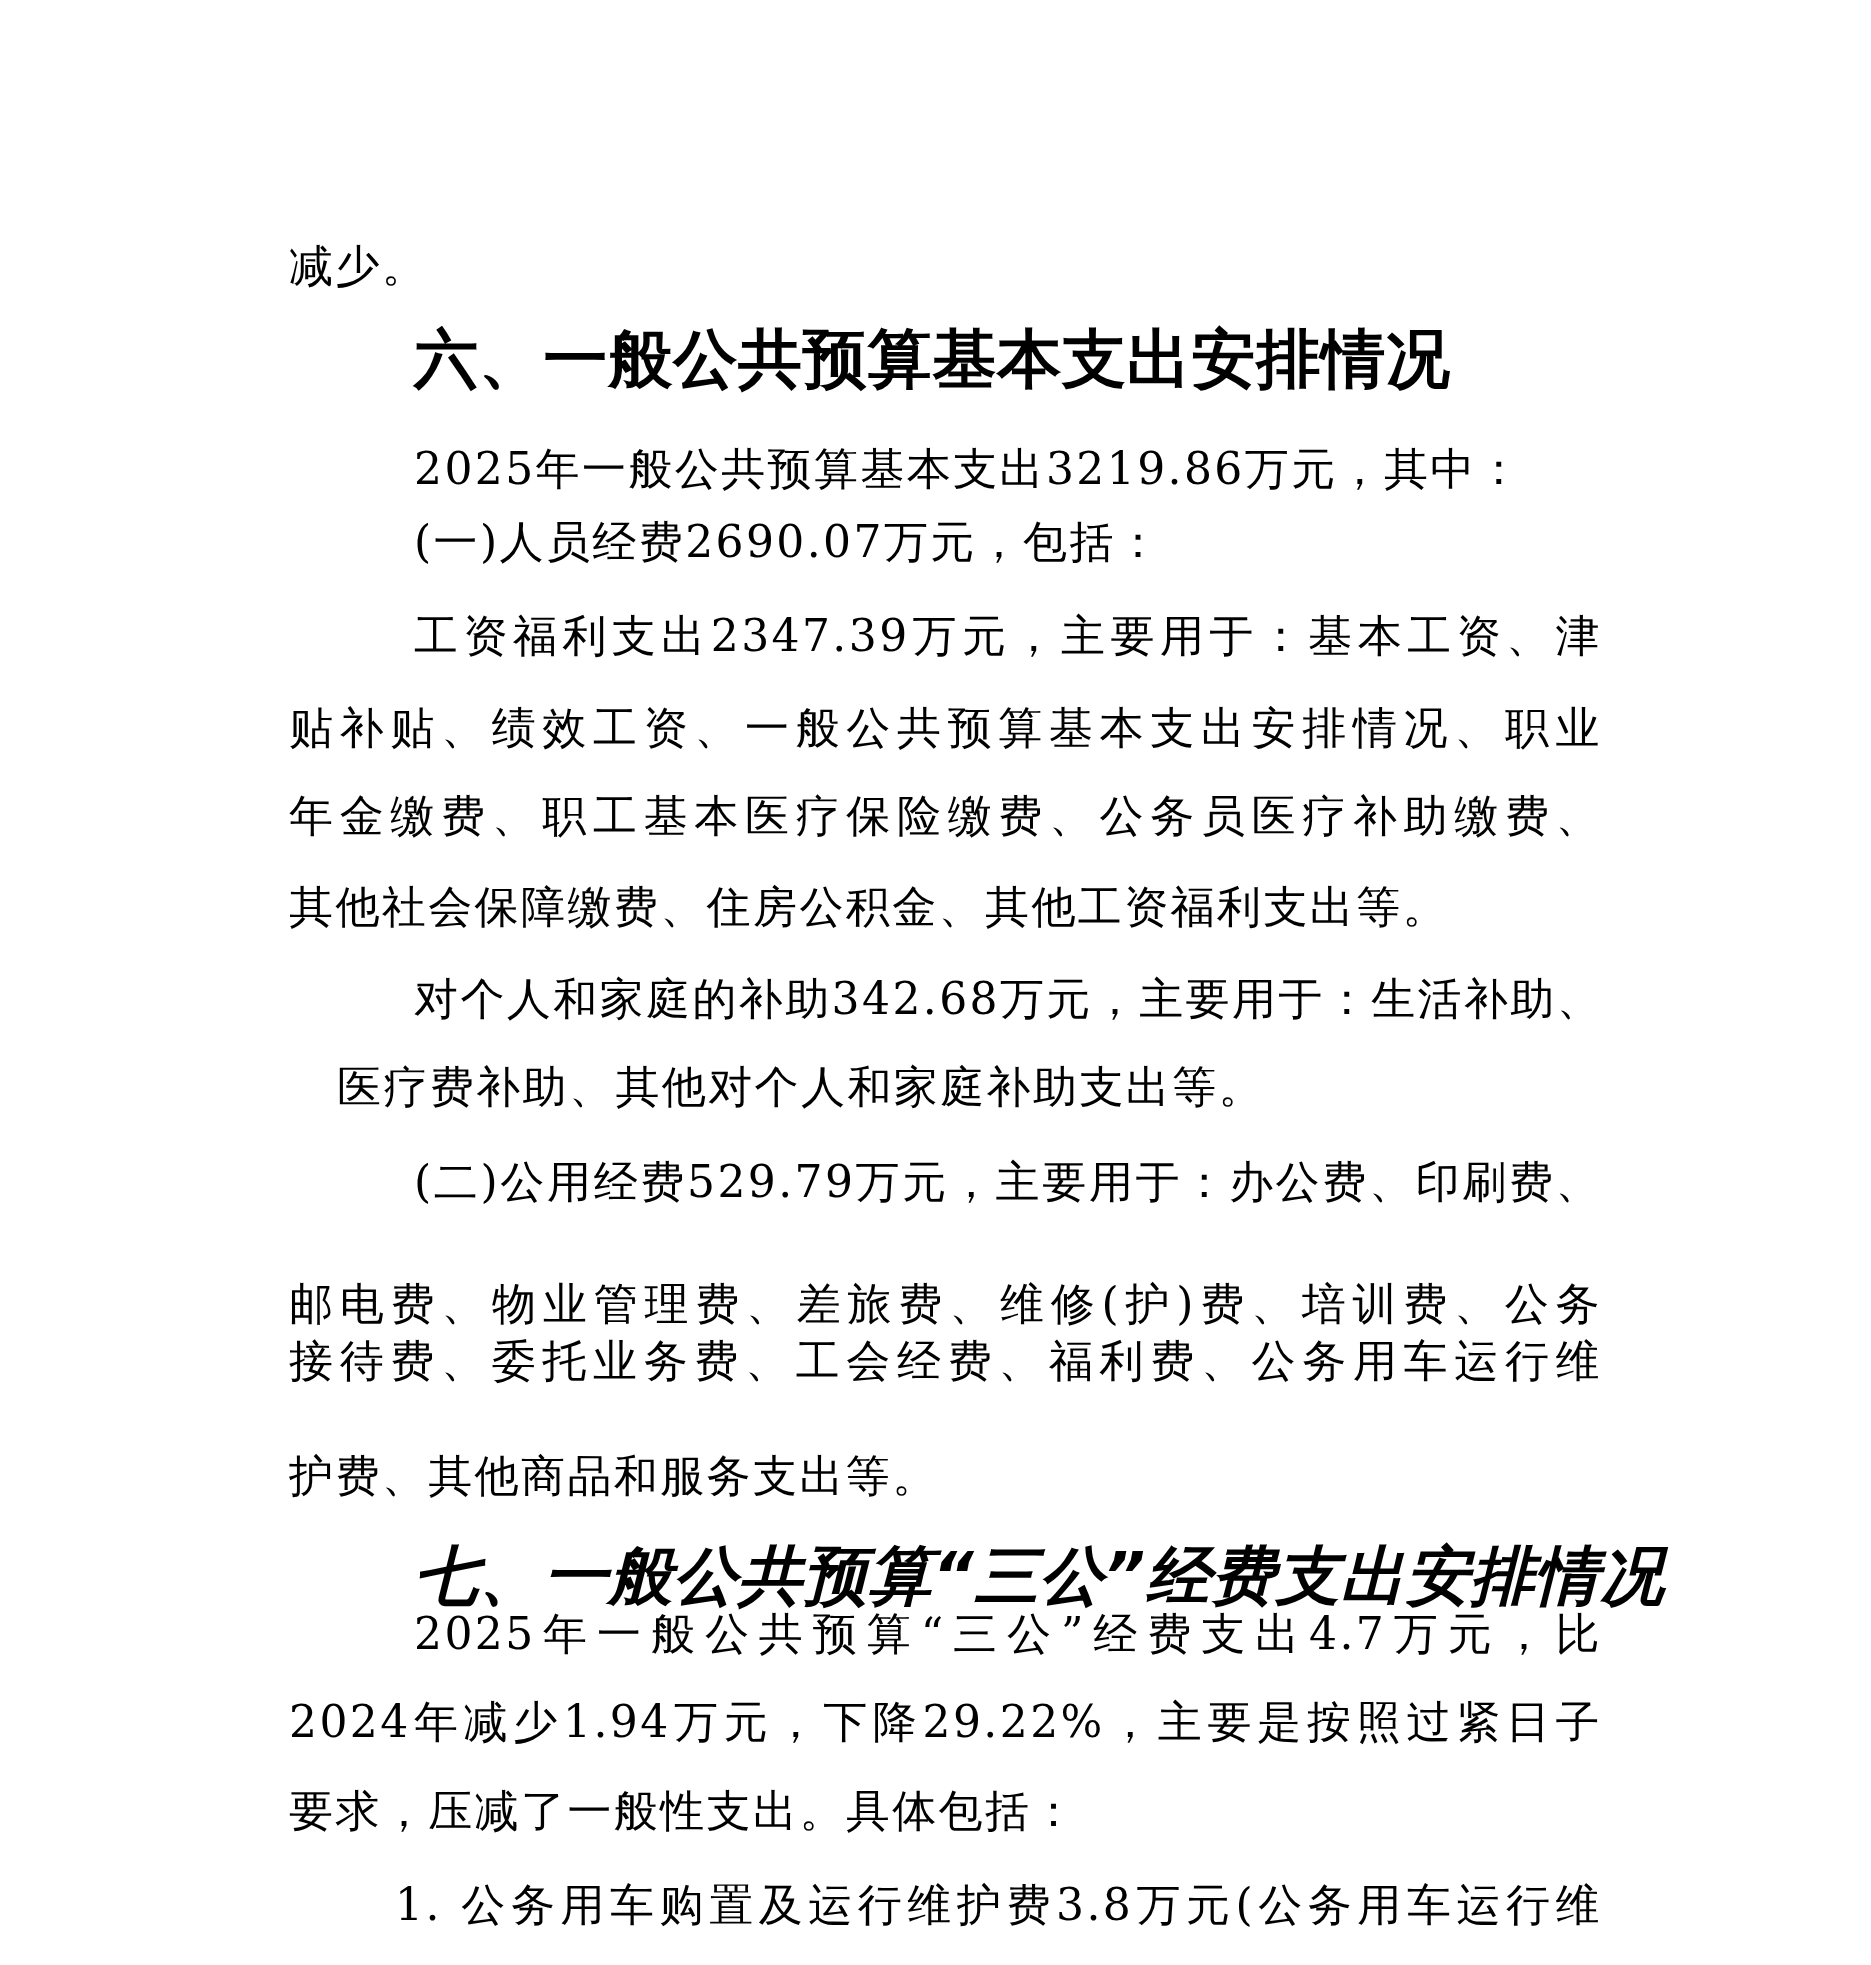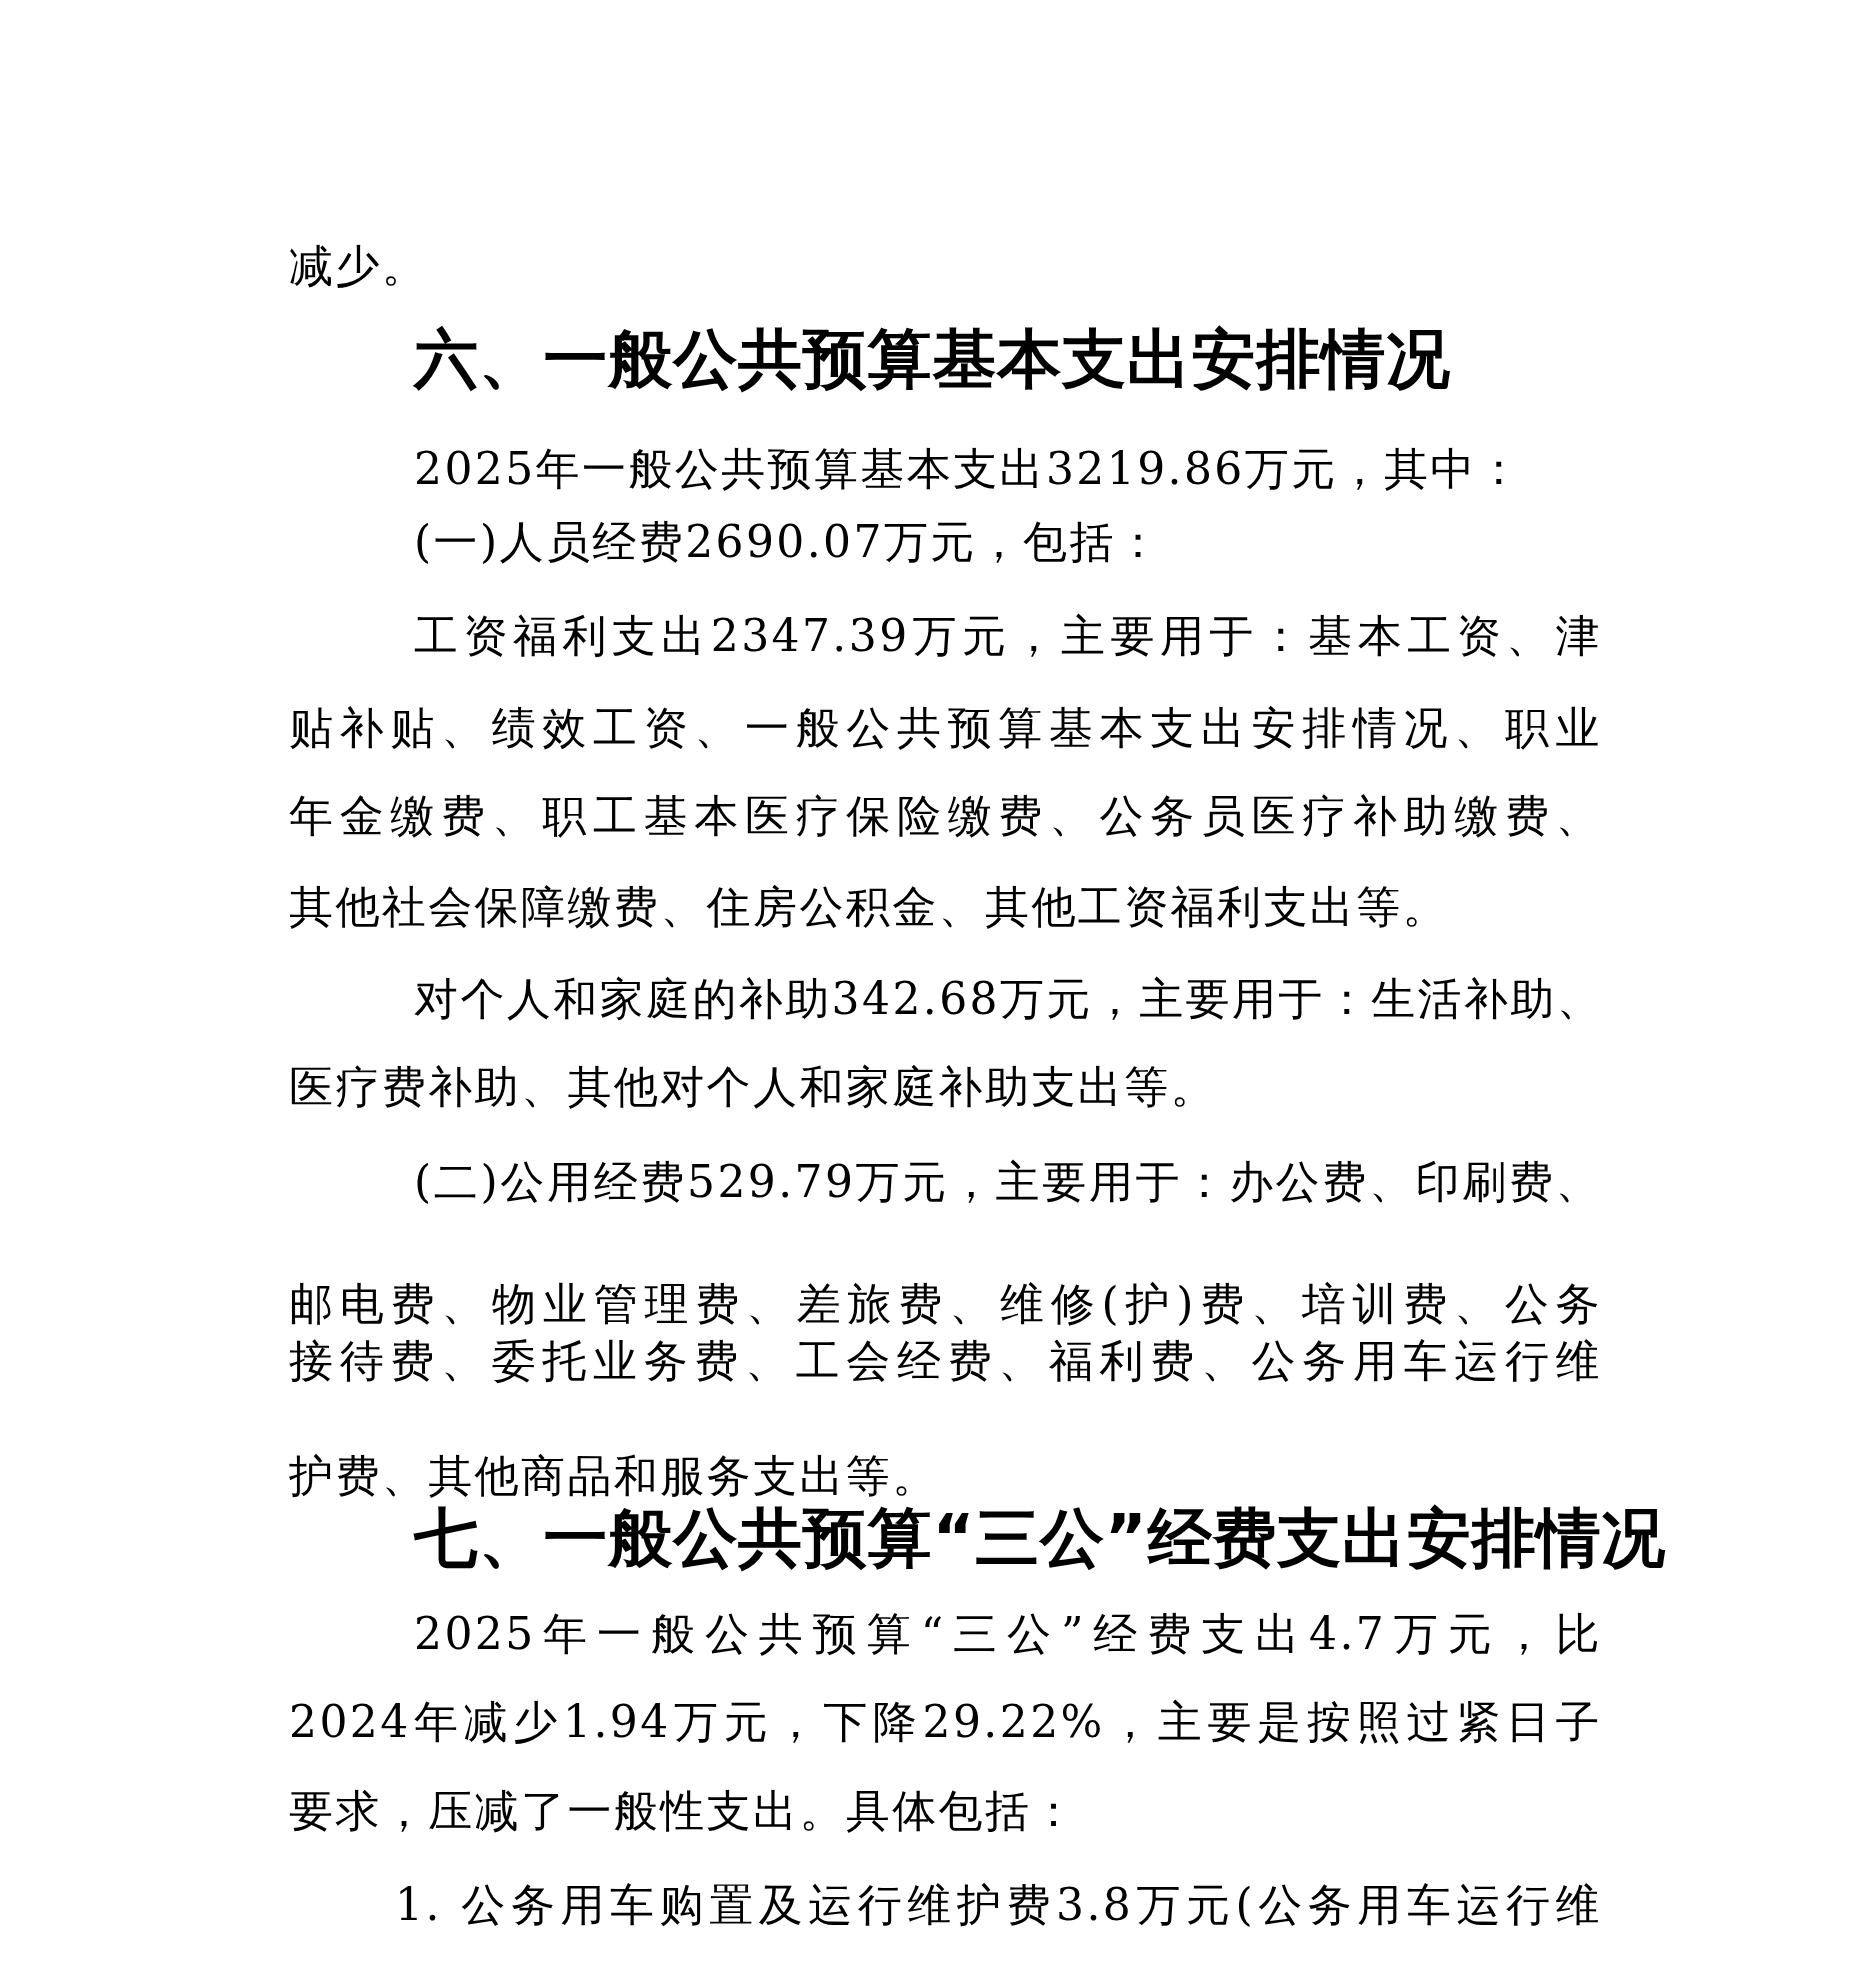--- a/index.html
+++ b/index.html
@@ -26,28 +26,28 @@
     <div class="line indent" style="top:203px;">2025年一般公共预算基本支出3219.86万元，其中：</div>
 
     <div class="line indent" style="top:276px;">(一)人员经费2690.07万元，包括：</div>
 
     <div class="line indent just" style="top:370px;">工资福利支出2347.39万元，主要用于：基本工资、津</div>
     <div class="line just" style="top:462px;">贴补贴、绩效工资、一般公共预算基本支出安排情况、职业</div>
     <div class="line just" style="top:550px;">年金缴费、职工基本医疗保险缴费、公务员医疗补助缴费、</div>
     <div class="line" style="top:641px;">其他社会保障缴费、住房公积金、其他工资福利支出等。</div>
 
     <div class="line indent just" style="top:733px;">对个人和家庭的补助342.68万元，主要用于：生活补助、</div>
-    <div class="line" style="top:821px;">医疗费补助、其他对个人和家庭补助支出等。</div>
+    <div class="line" style="top:821px;margin-left:48px;">医疗费补助、其他对个人和家庭补助支出等。</div>
 
     <div class="line indent just" style="top:916px;">(二)公用经费529.79万元，主要用于：办公费、印刷费、</div>
     <div class="line just" style="top:1006px;margin-top:32px;">邮电费、物业管理费、差旅费、维修(护)费、培训费、公务</div>
     <div class="line just" style="top:1095px;">接待费、委托业务费、工会经费、福利费、公务用车运行维</div>
     <div class="line" style="top:1210px;">护费、其他商品和服务支出等。</div>
 
-    <div class="line heading indent" style="top:1273px;">七、一般公共预算“三公”经费支出安排情况</div>
+    <div class="line heading indent" style="top:1311px;font-style:italic;">七、一般公共预算“三公”经费支出安排情况</div>
 
     <div class="line indent just" style="top:1368px;">2025年一般公共预算“三公”经费支出4.7万元，比</div>
     <div class="line just" style="top:1456px;">2024年减少1.94万元，下降29.22%，主要是按照过紧日子</div>
     <div class="line" style="top:1545px;">要求，压减了一般性支出。具体包括：</div>
 
     <div class="line indent just" style="top:1639px; padding-left:106px;">1. 公务用车购置及运行维护费3.8万元(公务用车运行维</div>
     <div class="line just" style="top:1727px;">护费3.8万元)，比上年减少1.84万元，下降32.62%，主要</div>
 
   </div>
 

